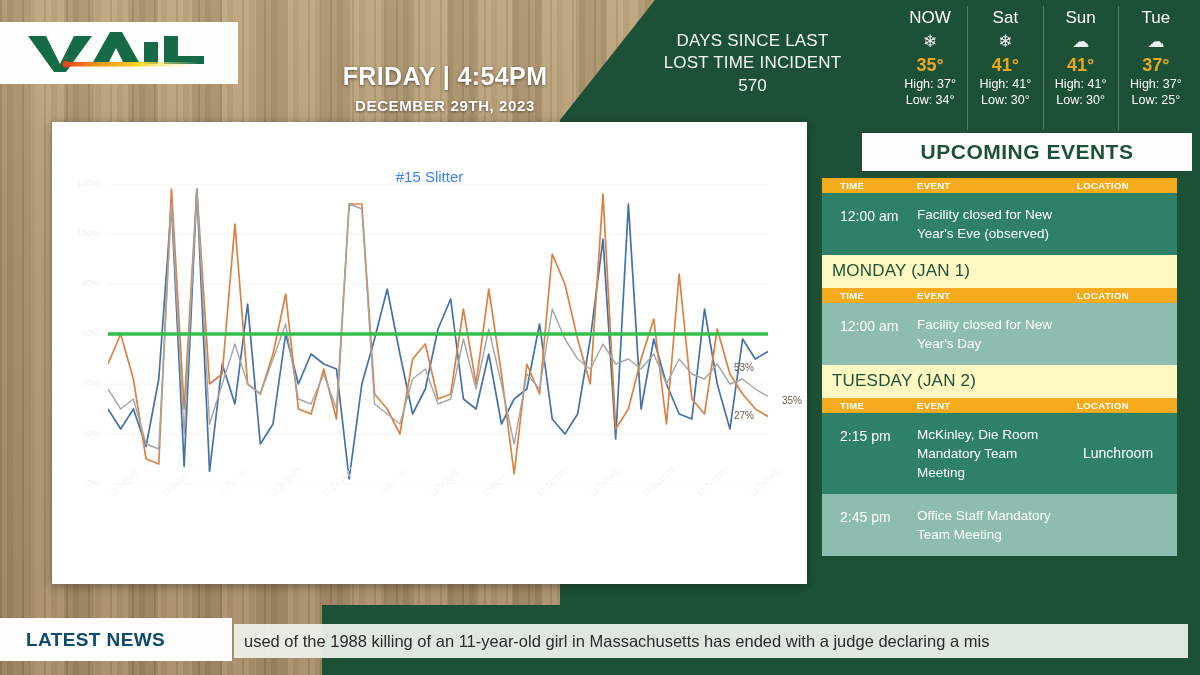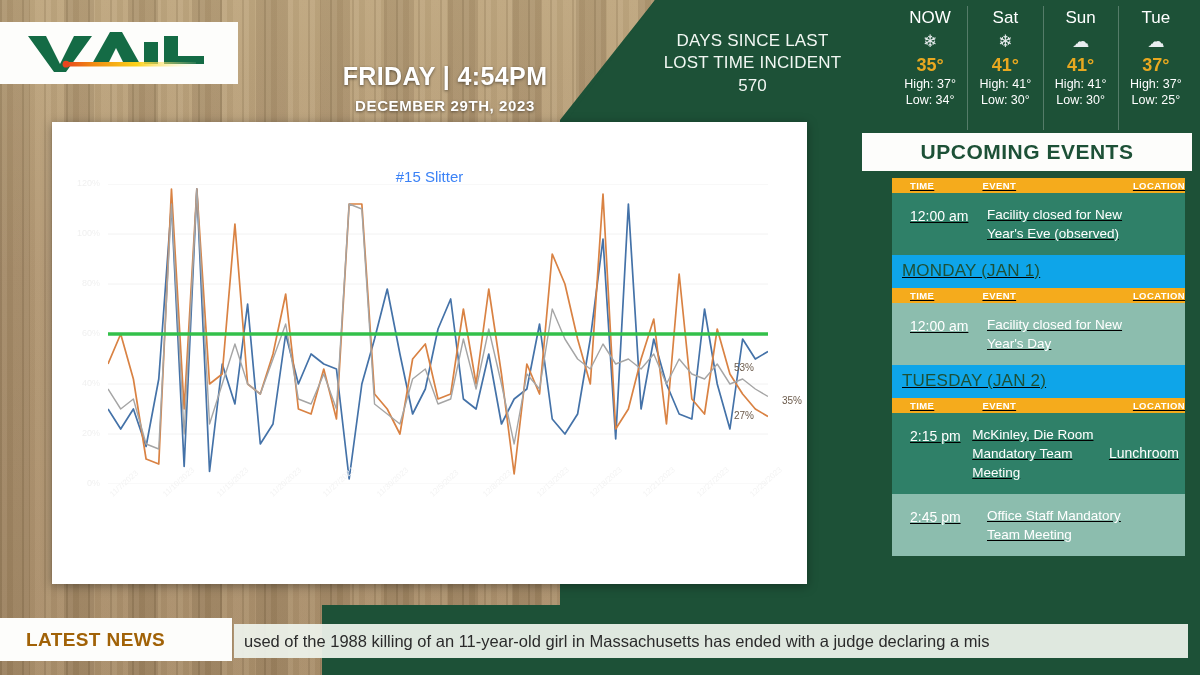--- a/index.html
+++ b/index.html
@@ -113,49 +113,48 @@
 
   
   #events-title-plate{
     position:absolute; left:862px; top:133px; width:330px; height:38px;
     background:#fdfdfb; display:flex; align-items:center; justify-content:center;
   }
   #events-title{
     font-size:21px; font-weight:bold; color:#1d5137; letter-spacing:.5px;
   }
   #events-list{
-    position:absolute; left:892px; top:178px; width:293px; height:400px;
+    position:absolute; left:822px; top:178px; width:355px; height:400px;
     overflow:hidden;
-    text-decoration:underline;
   }
   .ev-colhead{
     display:flex; background:#f5ab1c; height:15px; align-items:center;
     color:#ffffff; font-size:9.5px; font-weight:bold; letter-spacing:.4px;
   }
   .ev-colhead .c-time{ width:95px; padding-left:18px; }
   .ev-colhead .c-event{ width:160px; }
   .ev-colhead .c-loc{ flex:1; }
   .ev-row{ display:flex; color:#ffffff; }
   .ev-row.shade-a{ background:#2f8068; }
   .ev-row.shade-b{ background:#8cbdae; }
   .ev-time{ width:95px; padding:14px 0 14px 18px; font-size:14px; line-height:18px; }
   .ev-event{ width:160px; padding:12px 8px 12px 0; font-size:13.5px; line-height:19px; }
   .ev-loc{ flex:1; padding:28px 6px; font-size:14px; line-height:19px; display:flex; align-items:center; }
   .ev-daybar{
-    background:#0ea5e9; color:#1d5137; font-size:17px;
+    background:#fef9c3; color:#1d5137; font-size:17px;
     padding:6px 0 7px 10px; letter-spacing:.2px;
   }
 
   
   #news-plate{
     position:absolute; left:0px; top:618px; width:232px; height:43px;
     background:#fdfdfb; display:flex; align-items:center;
   }
   #news-label{
-    font-size:19px; font-weight:bold; color:#a16207;
+    font-size:19px; font-weight:bold; color:#0c4a6e;
     letter-spacing:.4px; padding-left:26px;
   }
   #news-ticker{
     position:absolute; left:234px; top:624px; width:954px; height:34px;
     background:rgba(238,243,236,.93);
     display:flex; align-items:center; overflow:hidden;
   }
   #news-text{
     font-size:16.5px; color:#2b2b2b; white-space:nowrap; padding-left:10px;
   }

